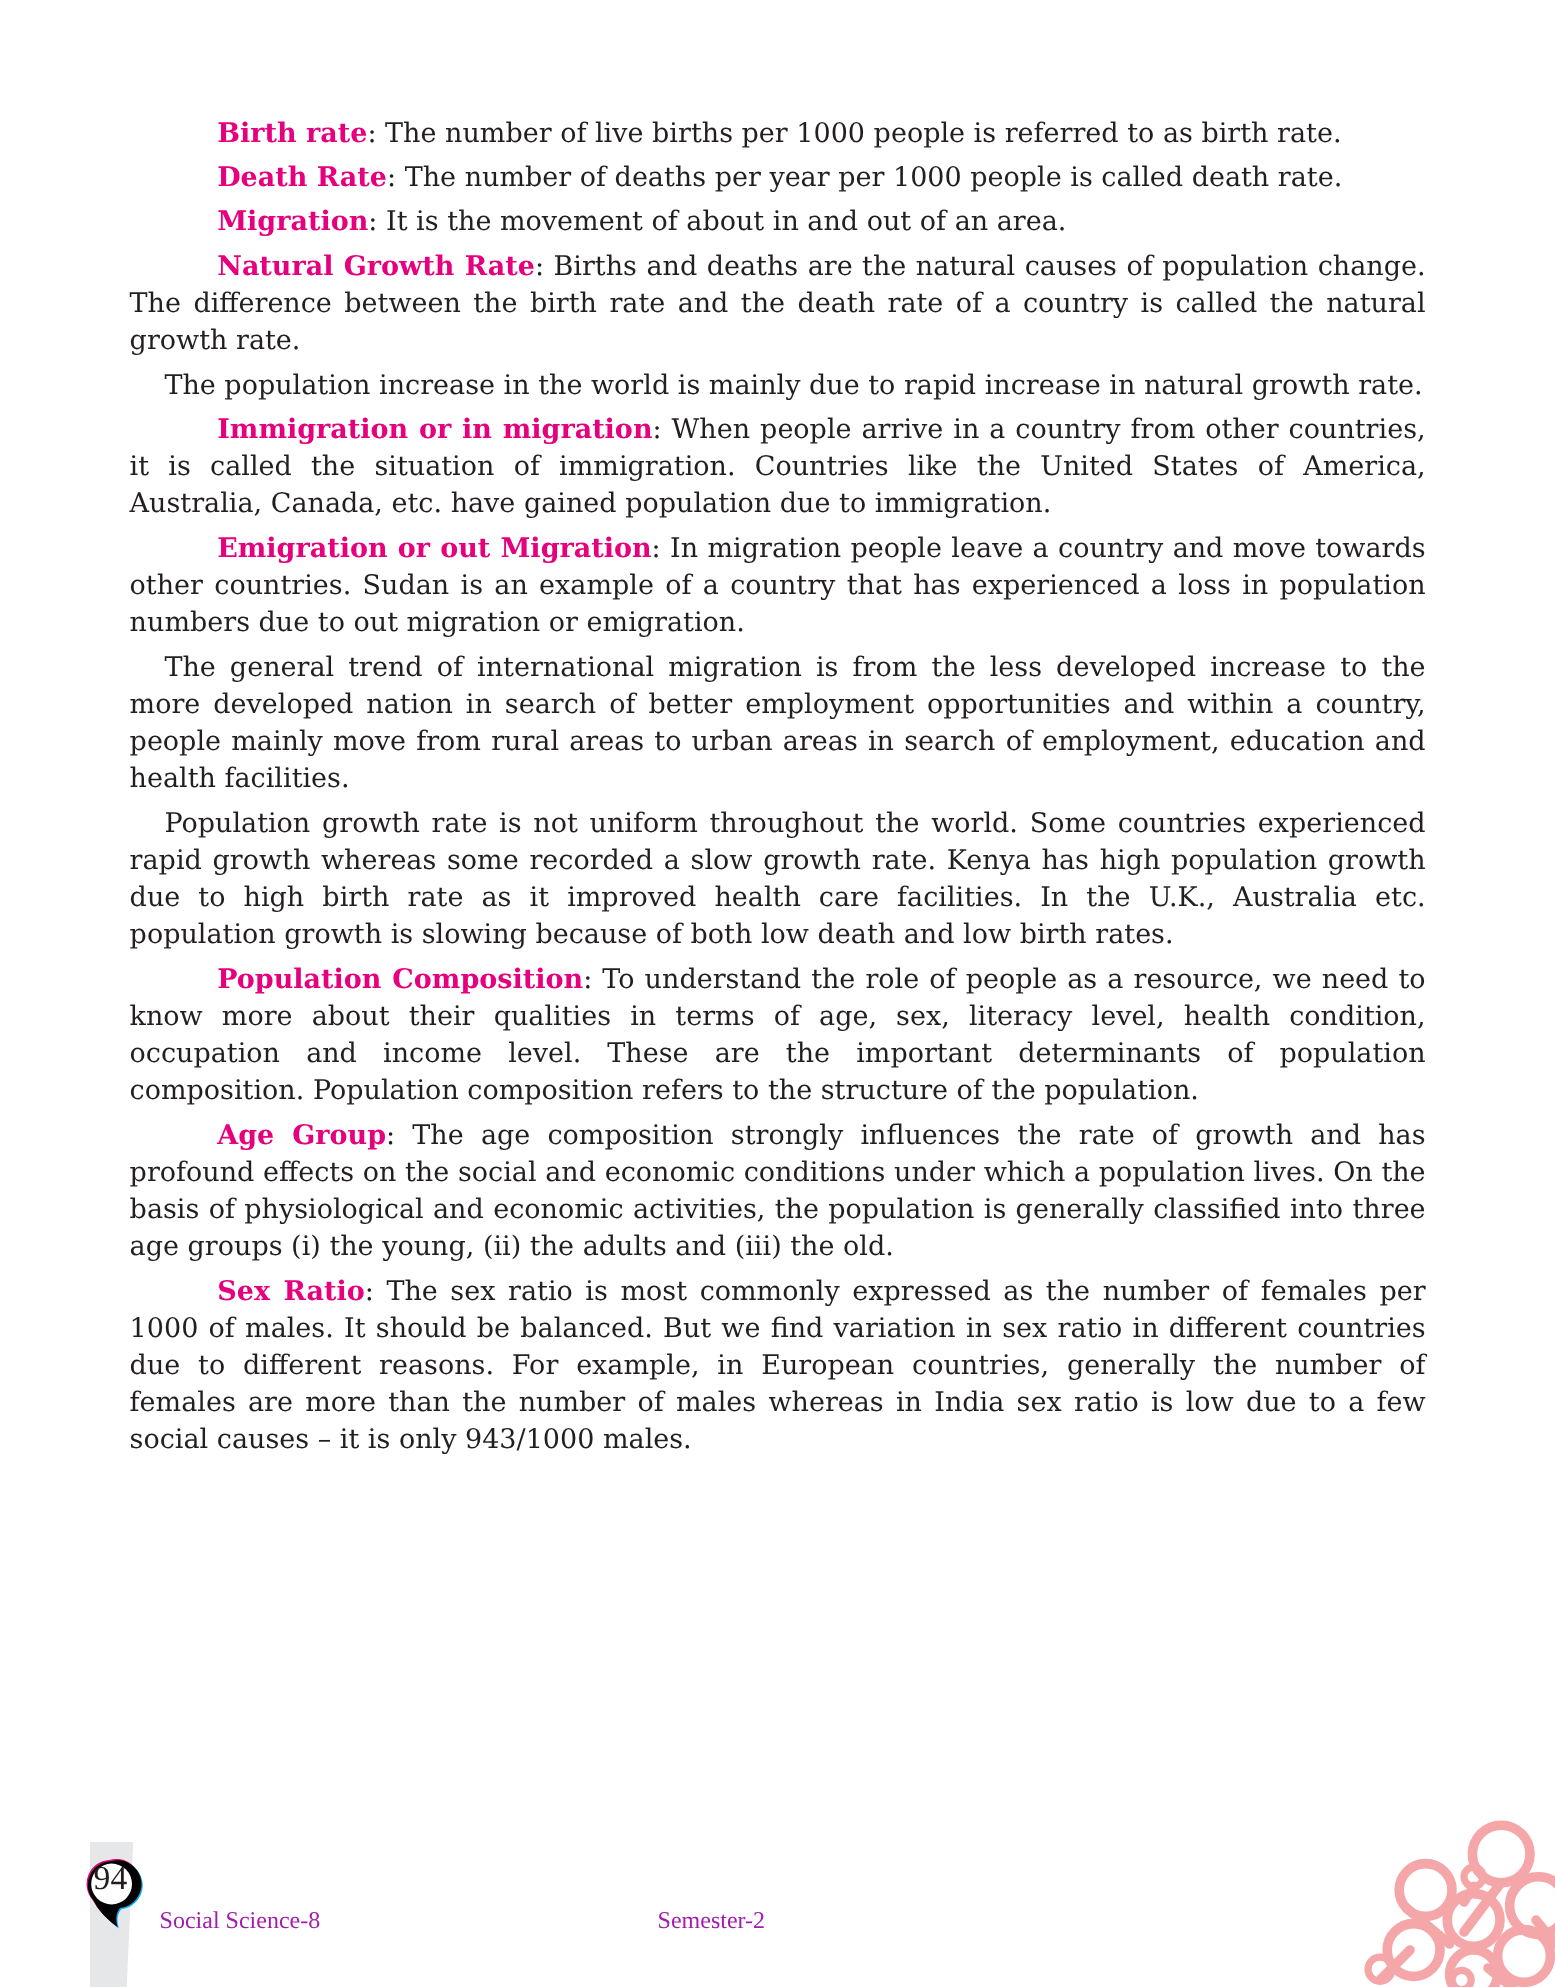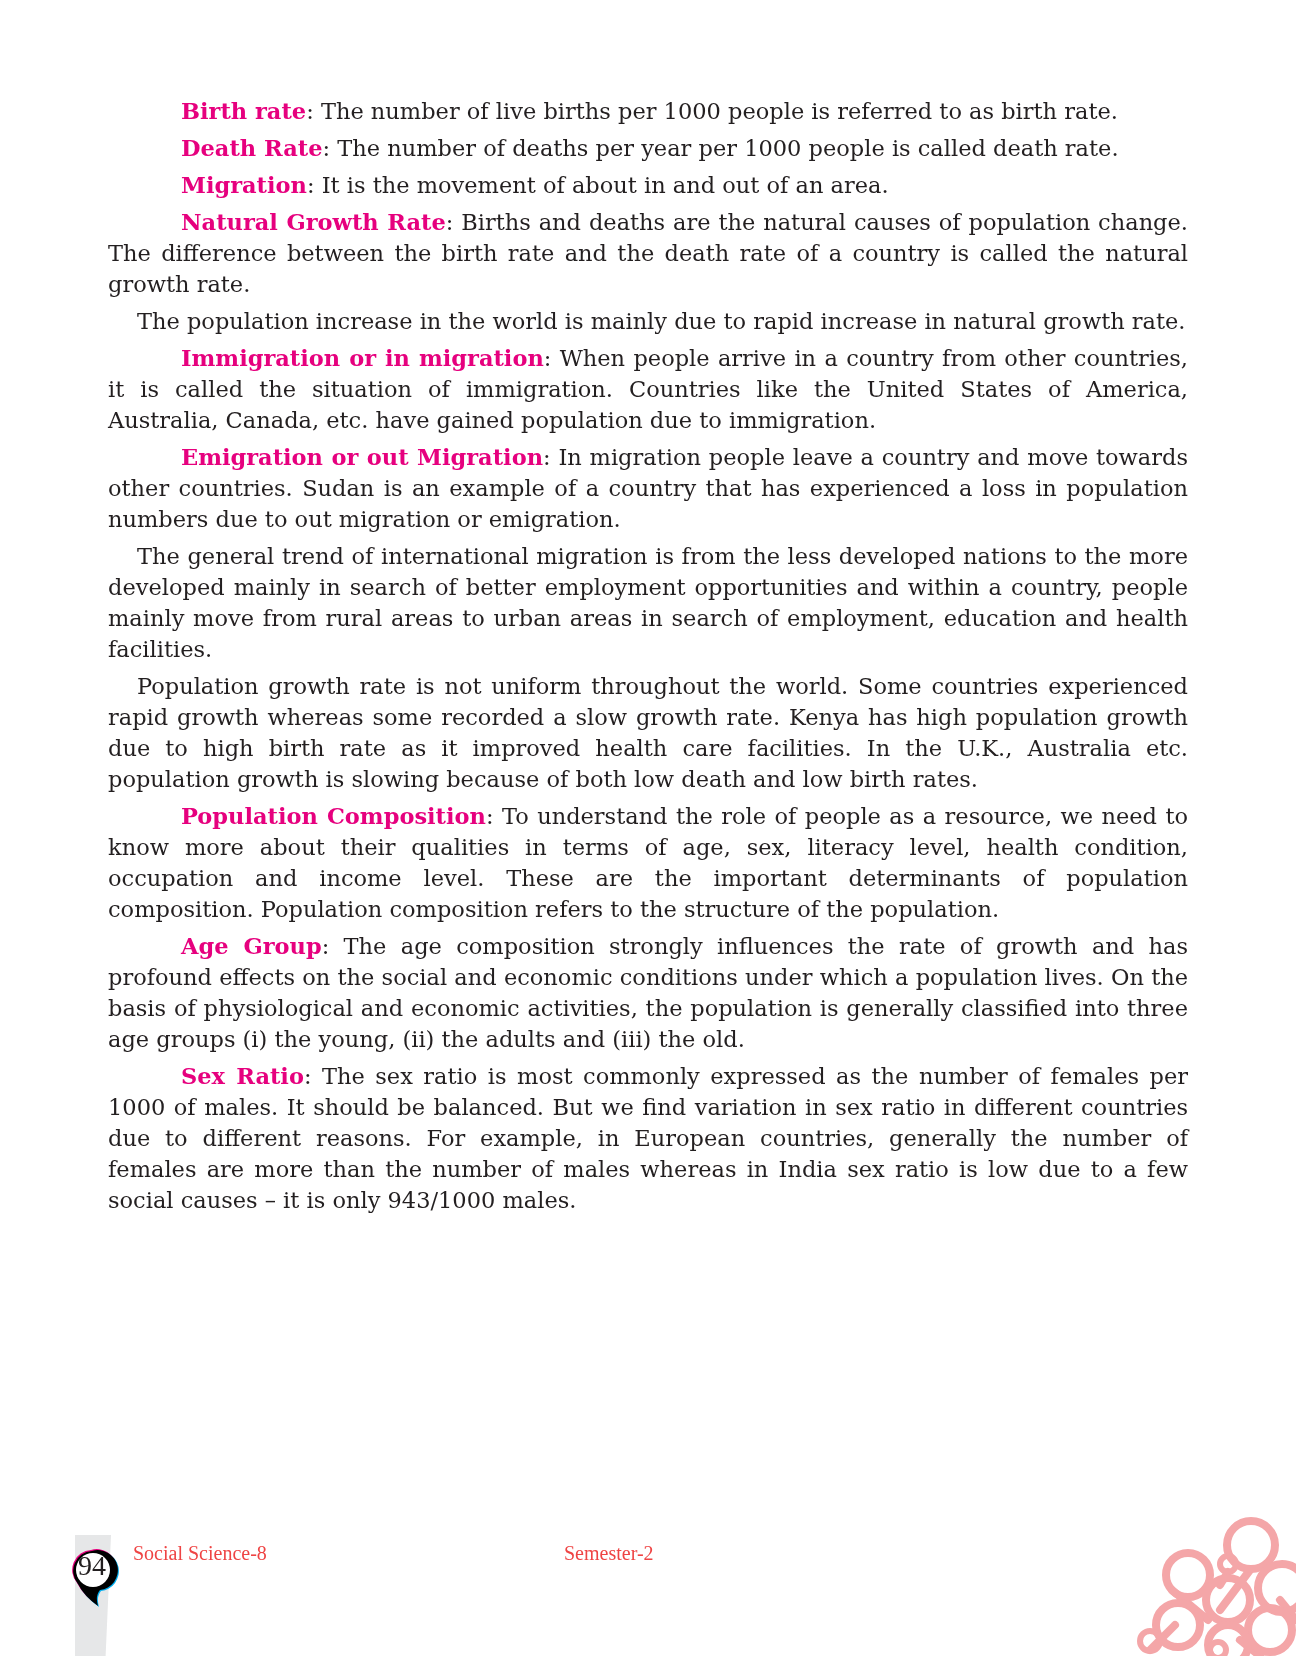--- a/index.html
+++ b/index.html
@@ -8,21 +8,21 @@
       position: absolute; left: 108px; top: 96px; width: 1080px;
       font-family: "DejaVu Serif", "Liberation Serif", serif;
       font-size: 22.5px; line-height: 31px; color: #231f20;
     }
     .para {
       margin: 0 0 6px 0; text-align: justify; text-indent: 29px;
     }
     .term { color: #e6007e; font-weight: bold; margin-left: 44px; }
     .footer-text {
       position: absolute; font-family: "Liberation Serif", "DejaVu Serif", serif;
-      font-size: 20px; color: #ef4444;
+      font-size: 20px; color: #a21caf; margin-top: 48px;
     }
     .side-strip {
       position: absolute; left: 75px; top: 1535px; width: 36px; height: 121px;
       background: #e6e7e8;
       clip-path: polygon(0 0, 100% 0, 85% 100%, 0 100%);
     }
     .page-badge { position: absolute; left: 70px; top: 1548px; width: 50px; height: 70px; }
     .page-number {
       position: absolute; left: 70px; top: 1544px; width: 44px; height: 44px;
       display: flex; align-items: center; justify-content: center;
@@ -34,39 +34,39 @@
 <body>
 
 <div class="page">
   <p class="para"><span class="term">Birth rate</span><span>: The number of live births per 1000 people is referred to as birth rate.</span></p>
   <p class="para"><span class="term">Death Rate</span><span>: The number of deaths per year per 1000 people is called death rate.</span></p>
   <p class="para"><span class="term">Migration</span><span>: It is the movement of about in and out of an area.</span></p>
   <p class="para"><span class="term">Natural Growth Rate</span><span>: Births and deaths are the natural causes of population change. The difference between the birth rate and the death rate of a country is called the natural growth rate.</span></p>
   <p class="para"><span>The population increase in the world is mainly due to rapid increase in natural growth rate.</span></p>
   <p class="para"><span class="term">Immigration or in migration</span><span>: When people arrive in a country from other countries, it is called the situation of immigration. Countries like the United States of America, Australia, Canada, etc. have gained population due to immigration.</span></p>
   <p class="para"><span class="term">Emigration or out Migration</span><span>: In migration people leave a country and move towards other countries. Sudan is an example of a country that has experienced a loss in population numbers due to out migration or emigration.</span></p>
-  <p class="para"><span>The general trend of international migration is from the less developed nations to the more developed mainly in search of better employment opportunities and within a country, people mainly move from rural areas to urban areas in search of employment, education and health facilities.</span></p>
+  <p class="para"><span>The general trend of international migration is from the less developed increase to the more developed nation in search of better employment opportunities and within a country, people mainly move from rural areas to urban areas in search of employment, education and health facilities.</span></p>
   <p class="para"><span>Population growth rate is not uniform throughout the world. Some countries experienced rapid growth whereas some recorded a slow growth rate. Kenya has high population growth due to high birth rate as it improved health care facilities. In the U.K., Australia etc. population growth is slowing because of both low death and low birth rates.</span></p>
   <p class="para"><span class="term">Population Composition</span><span>: To understand the role of people as a resource, we need to know more about  their qualities in terms of age, sex, literacy level, health condition, occupation and income level. These are the important determinants of population composition. Population composition refers to the structure of the population.</span></p>
   <p class="para"><span class="term">Age Group</span><span>:  The age composition strongly influences the rate of growth and has profound effects on the social and economic conditions under which a population lives. On the basis of physiological and economic activities, the population is generally classified into three age groups (i) the young, (ii) the adults and (iii) the old.</span></p>
   <p class="para"><span class="term">Sex Ratio</span><span>: The sex ratio is most commonly expressed as the number of females per 1000 of males. It should be balanced. But we find variation in sex ratio in different countries due to different reasons. For example, in European countries, generally the number of females are more than the number of males whereas in India sex ratio is low due to a few social causes – it is only 943/1000 males.</span></p>
 </div>
 
 <div class="side-strip"></div>
 
 <svg class="page-badge" viewBox="0 0 50 70">
   <path d="M22 3 A20 20 0 1 1 30 42 Q25 48 28 58 Q14 48 8 36 A20 20 0 0 1 22 3 Z" fill="#e6007e" transform="translate(-1,-1)"></path>
   <path d="M22 3 A20 20 0 1 1 30 42 Q25 48 28 58 Q14 48 8 36 A20 20 0 0 1 22 3 Z" fill="#00aeef" transform="translate(1,1)"></path>
   <path d="M22 3 A20 20 0 1 1 30 42 Q25 48 28 58 Q14 48 8 36 A20 20 0 0 1 22 3 Z" fill="#000"></path>
   <circle cx="23" cy="22" r="17" fill="#fff"></circle>
 </svg>
 <div class="page-number">94</div>
 
 <div class="footer-text" style="left:133px; top:1542px;">Social Science-8</div>
-<div class="footer-text" style="left:564px; top:1542px;">Semester-2</div>
+<div class="footer-text" style="left:548px; top:1542px;">Semester-2</div>
 
 <svg class="deco" viewBox="0 0 186 156">
   <g fill="none" stroke="#f4a6a8" stroke-width="8" stroke-linecap="round">
     <line x1="40" y1="150" x2="65" y2="125"></line>
     <line x1="62" y1="90" x2="98" y2="120"></line>
     <line x1="110" y1="110" x2="140" y2="70"></line>
     <line x1="110" y1="85" x2="118" y2="72"></line>
     <line x1="170" y1="100" x2="186" y2="120"></line>
     <line x1="130" y1="140" x2="150" y2="156"></line>
     <circle cx="141" cy="45" r="24"></circle>

